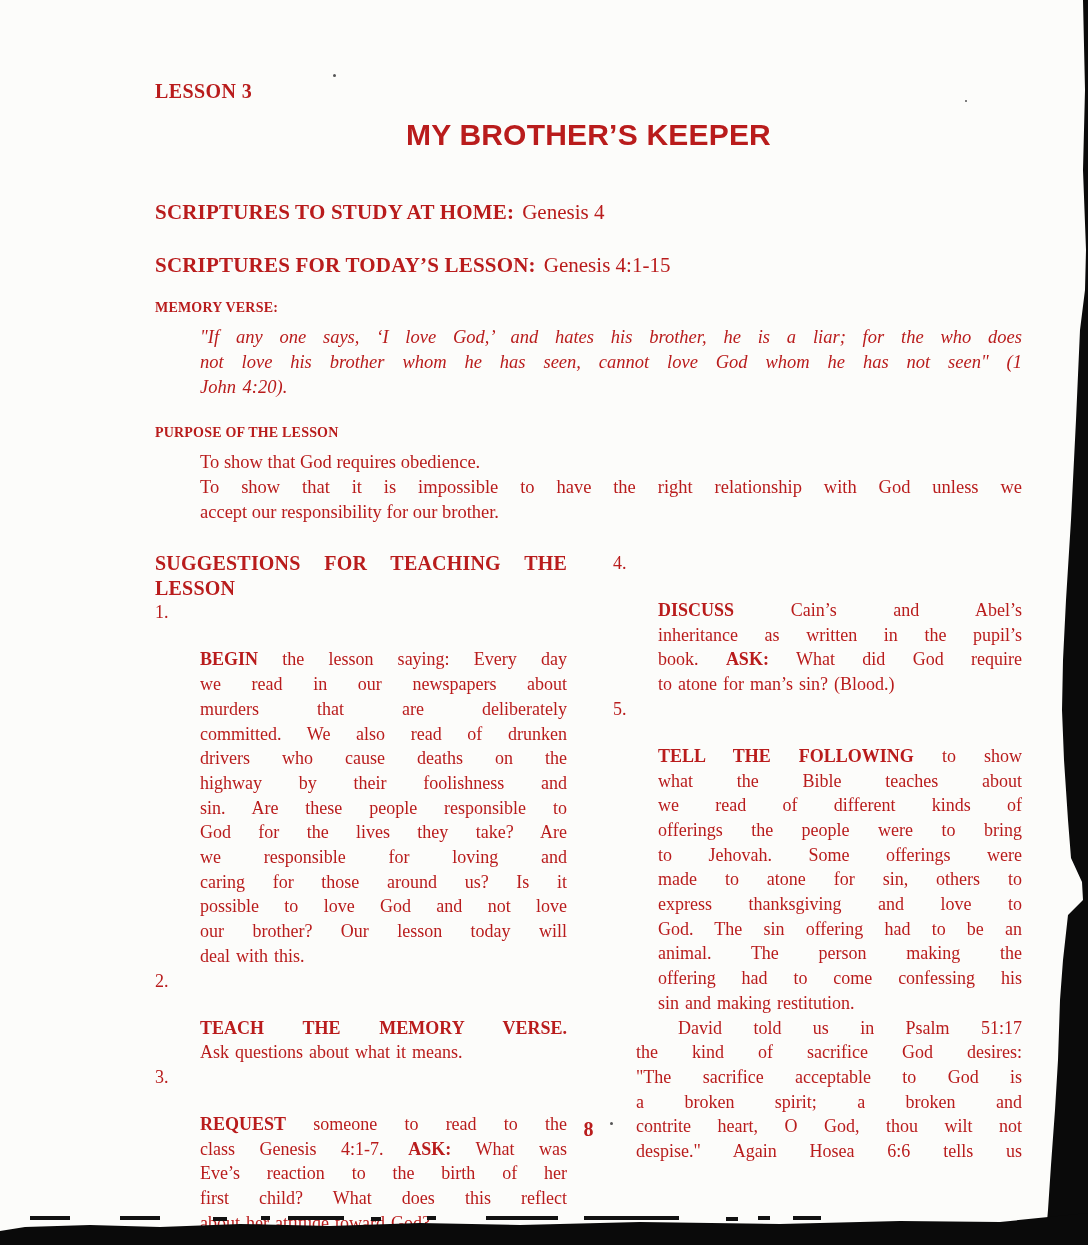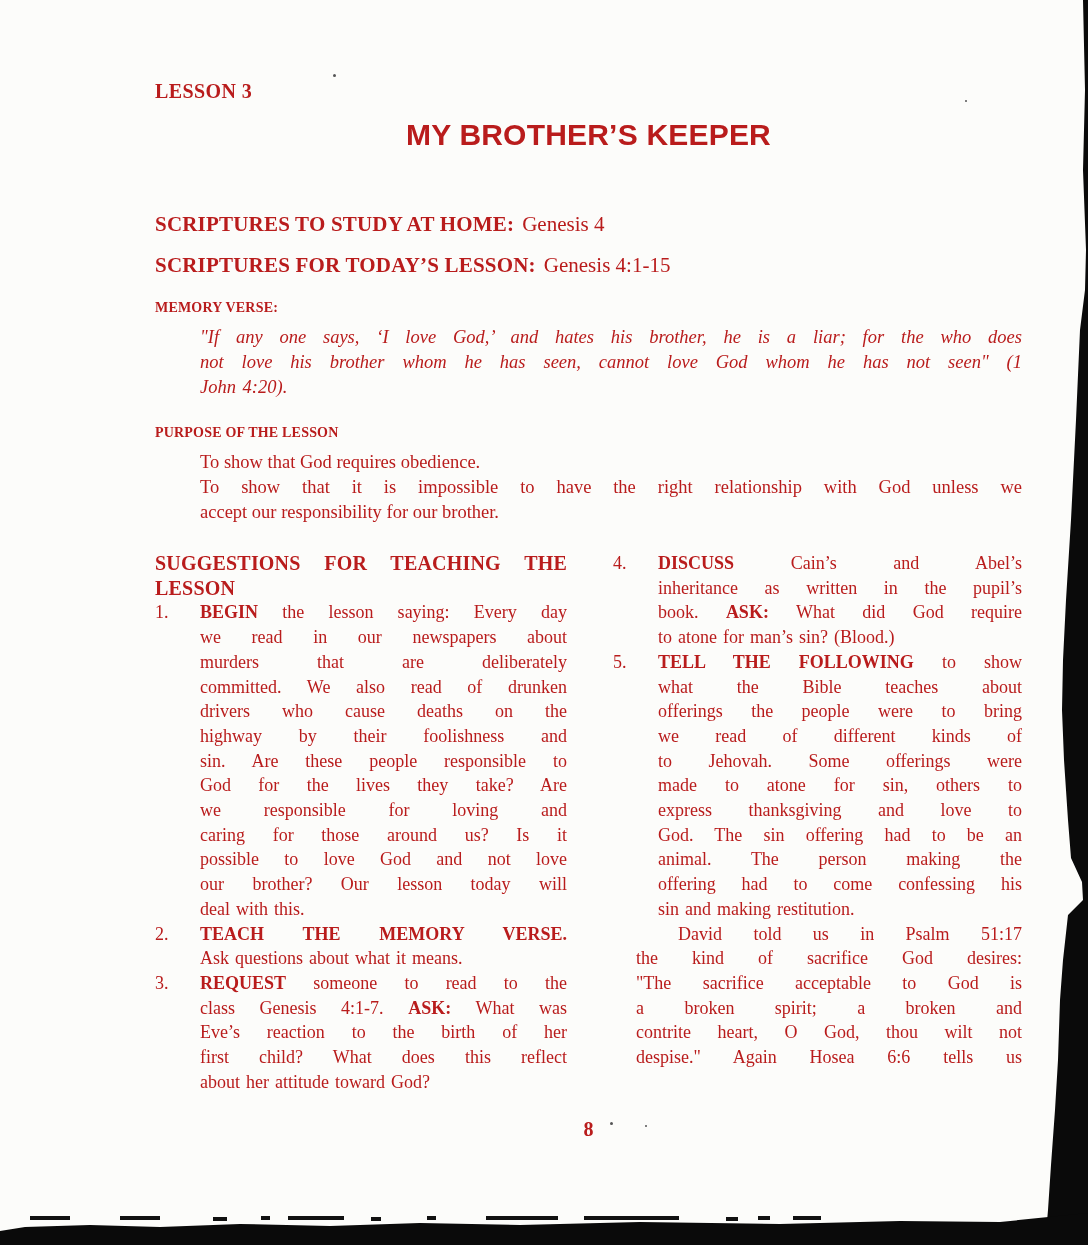--- a/index.html
+++ b/index.html
@@ -14,41 +14,41 @@
   .lesson-label { top:80px; left:155px; font-size:20px; font-weight:700; letter-spacing:0.4px; }
   .doc-title {
     top:118px; left:155px; width:867px; text-align:center;
     font-family:"Liberation Sans", sans-serif; font-weight:700; font-size:30px; letter-spacing:0.2px;
   }
 
   .scripture-row { left:155px; font-size:21px; }
   .scripture-row .lbl { font-weight:700; letter-spacing:0.2px; }
   .scripture-row .val { font-weight:400; margin-left:8px; }
   .scripture-row.today .val { }
-  .row-home { top:212px; }
+  .row-home { top:200px; }
   .row-today { top:253px; }
 
   .section-label { left:155px; font-size:14px; font-weight:700; letter-spacing:0.2px; }
   .memory-label { top:300px; }
   .purpose-label { top:425px; }
 
   .verse-block {
     top:325px; left:200px; width:822px;
     font-style:italic; font-size:18.5px; line-height:25px; word-spacing:2px;
   }
   .purpose-block { top:450px; left:200px; width:822px; font-size:18.5px; line-height:25px; }
 
   .col { top:551px; width:412px; font-size:18px; line-height:24.7px; word-spacing:1.5px; }
   .col-left { left:155px; }
   .col-right { left:613px; width:409px; }
   .col-heading { font-weight:700; font-size:20px; letter-spacing:0.2px; }
 
   .item { display:flex; }
   .item-num { flex:0 0 45px; }
-  .item-body { flex:1; min-width:0; }
+  .item-body { flex:1; min-width:0;margin-top:47px; }
 
   .jline { text-align:justify; text-align-last:justify; }
   .jline.last { text-align-last:left; }
   .para-indent .jline.first { padding-left:42px; }
   .cont-para { margin-left:23px; }
 
   .page-number { top:1118px; left:155px; width:867px; text-align:center; font-size:20px; font-weight:700; }
 
   .artifact { pointer-events:none; }
   .speck { position:absolute; background:#555; border-radius:50%; }
@@ -144,22 +144,22 @@
           <div class="jline">book. <b>ASK:</b> What did God require</div>
           <div class="jline last">to atone for man’s sin? (Blood.)</div>
         </div>
     </div>
 
     <div class="item">
       <div class="item-num">5.</div>
       <div class="item-body">
           <div class="jline first"><b>TELL THE FOLLOWING</b> to show</div>
           <div class="jline">what the Bible teaches about</div>
+          <div class="jline">we read of different kinds of</div>
           <div class="jline">offerings the people were to bring</div>
-          <div class="jline">we read of different kinds of</div>
           <div class="jline">to Jehovah. Some offerings were</div>
           <div class="jline">made to atone for sin, others to</div>
           <div class="jline">express thanksgiving and love to</div>
           <div class="jline">God. The sin offering had to be an</div>
           <div class="jline">animal. The person making the</div>
           <div class="jline">offering had to come confessing his</div>
           <div class="jline last">sin and making restitution.</div>
         </div>
     </div>
 

